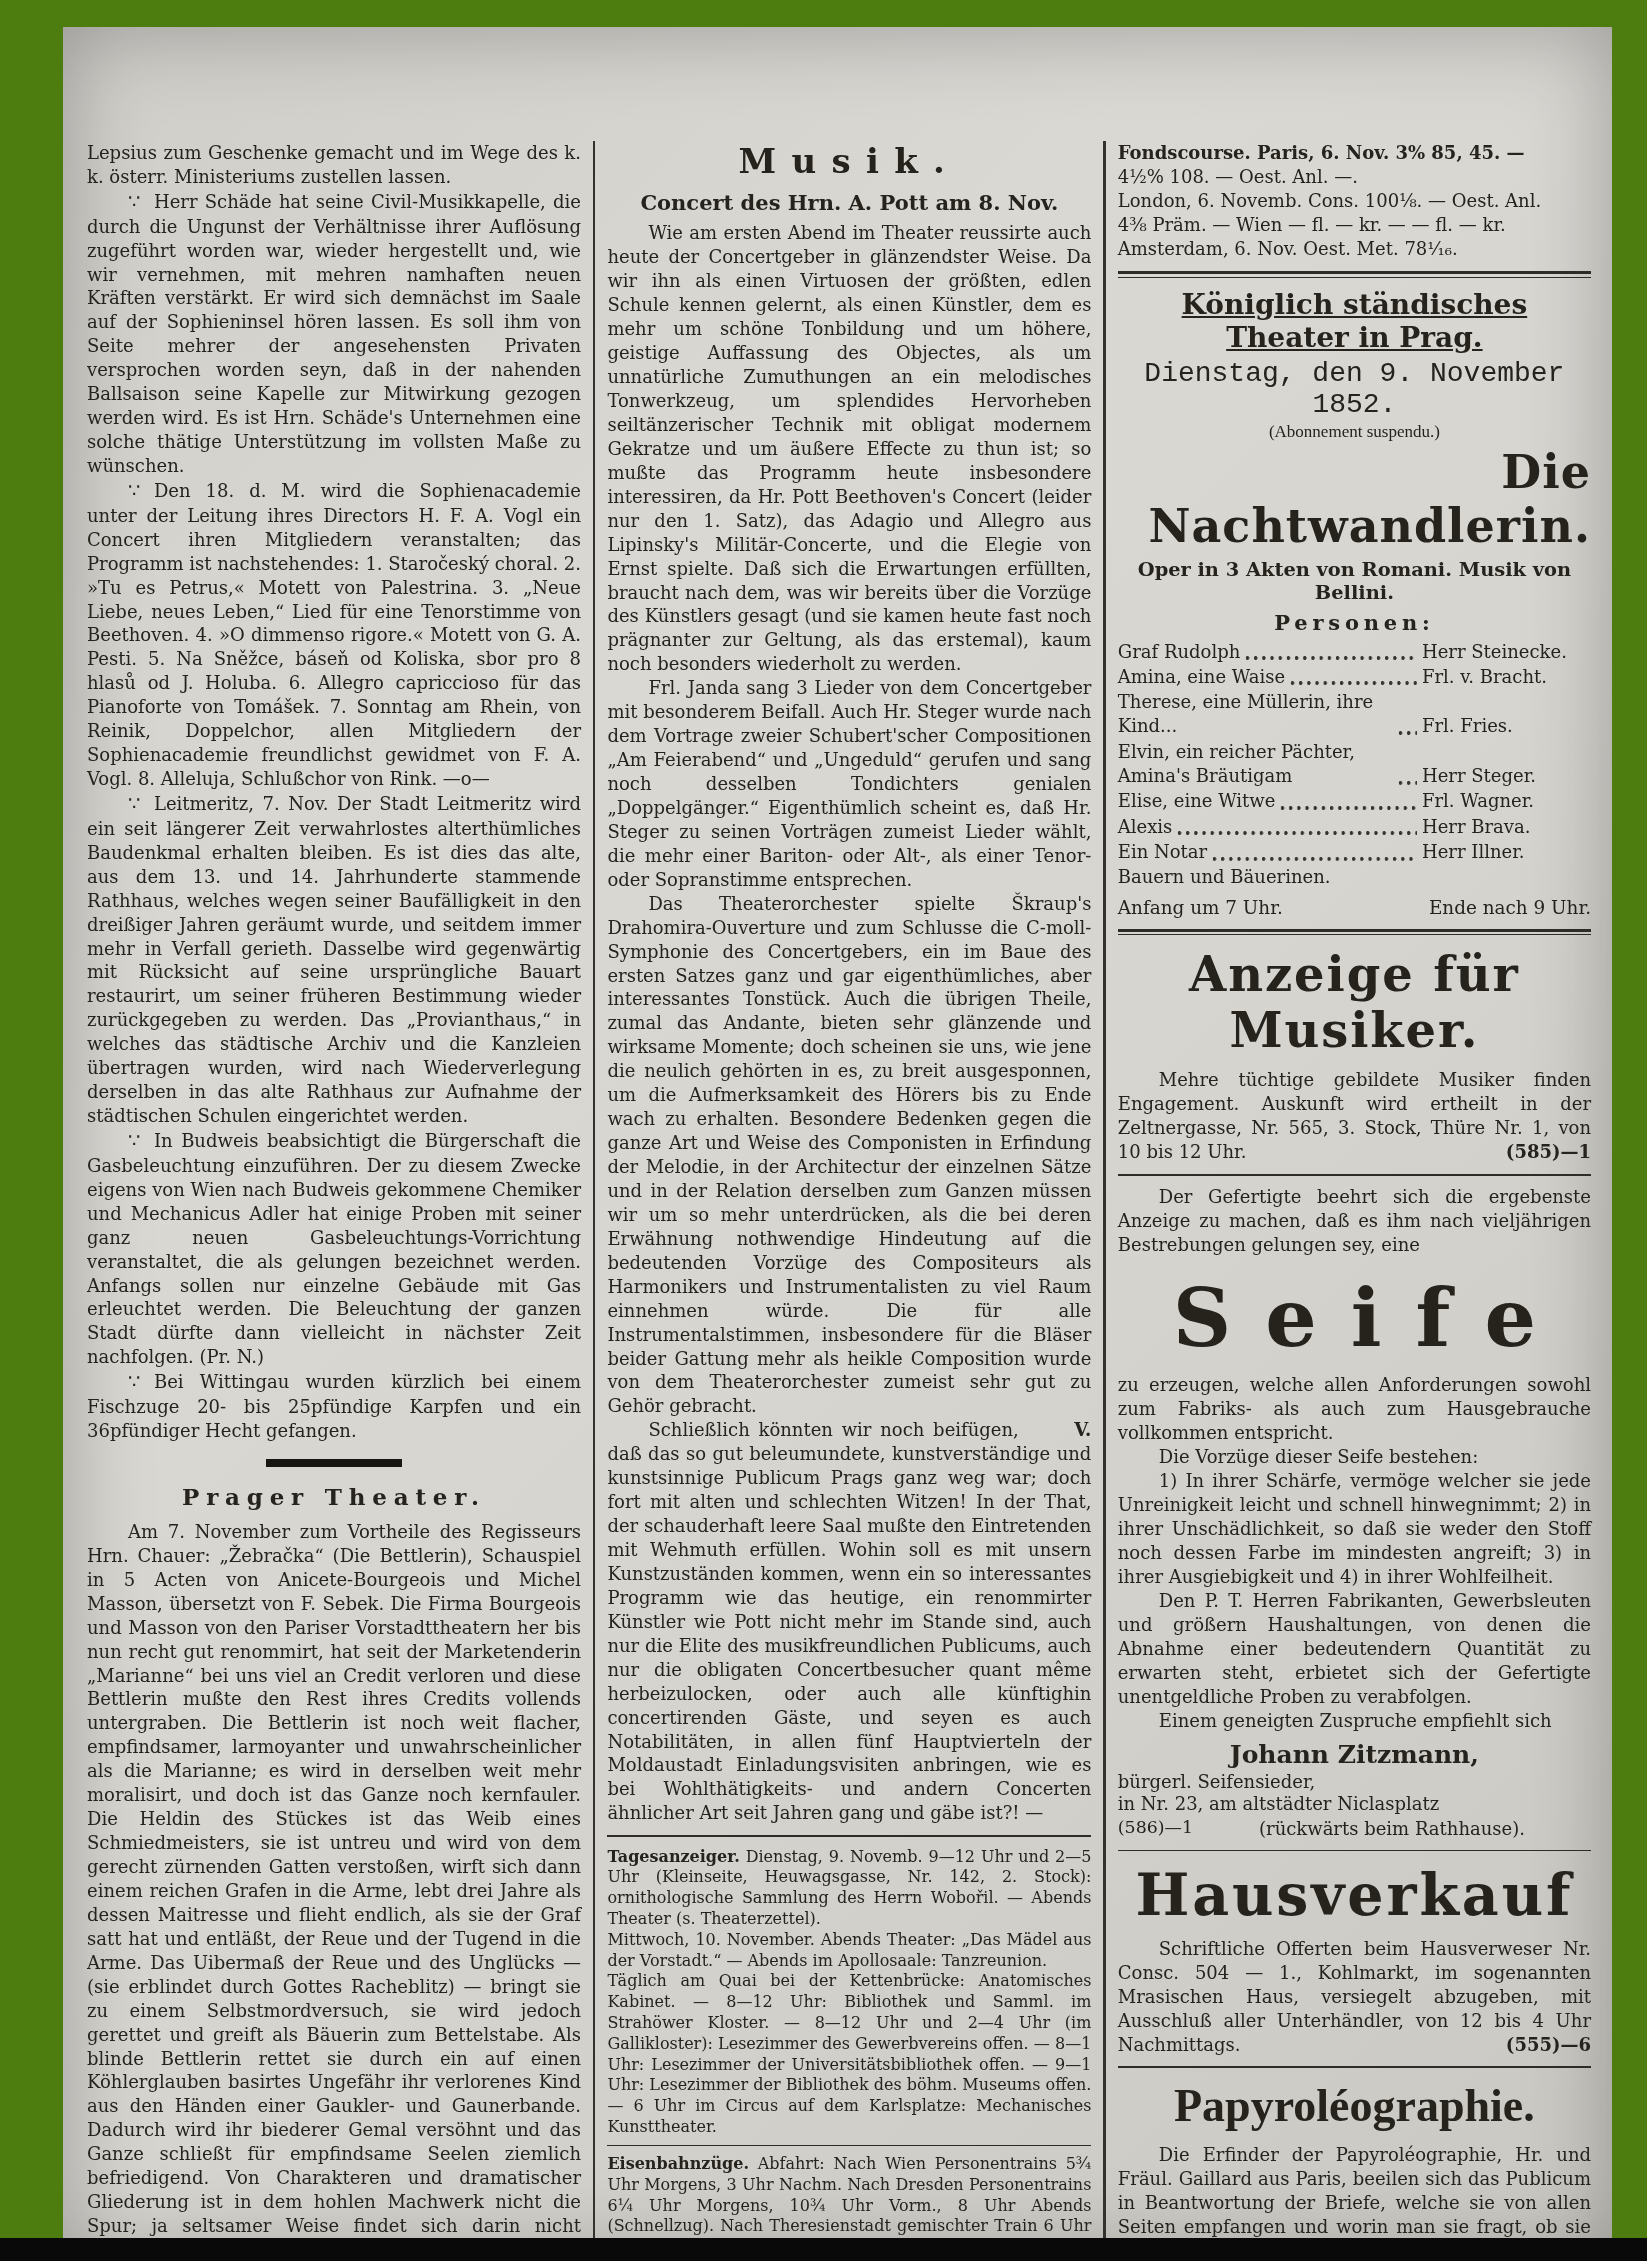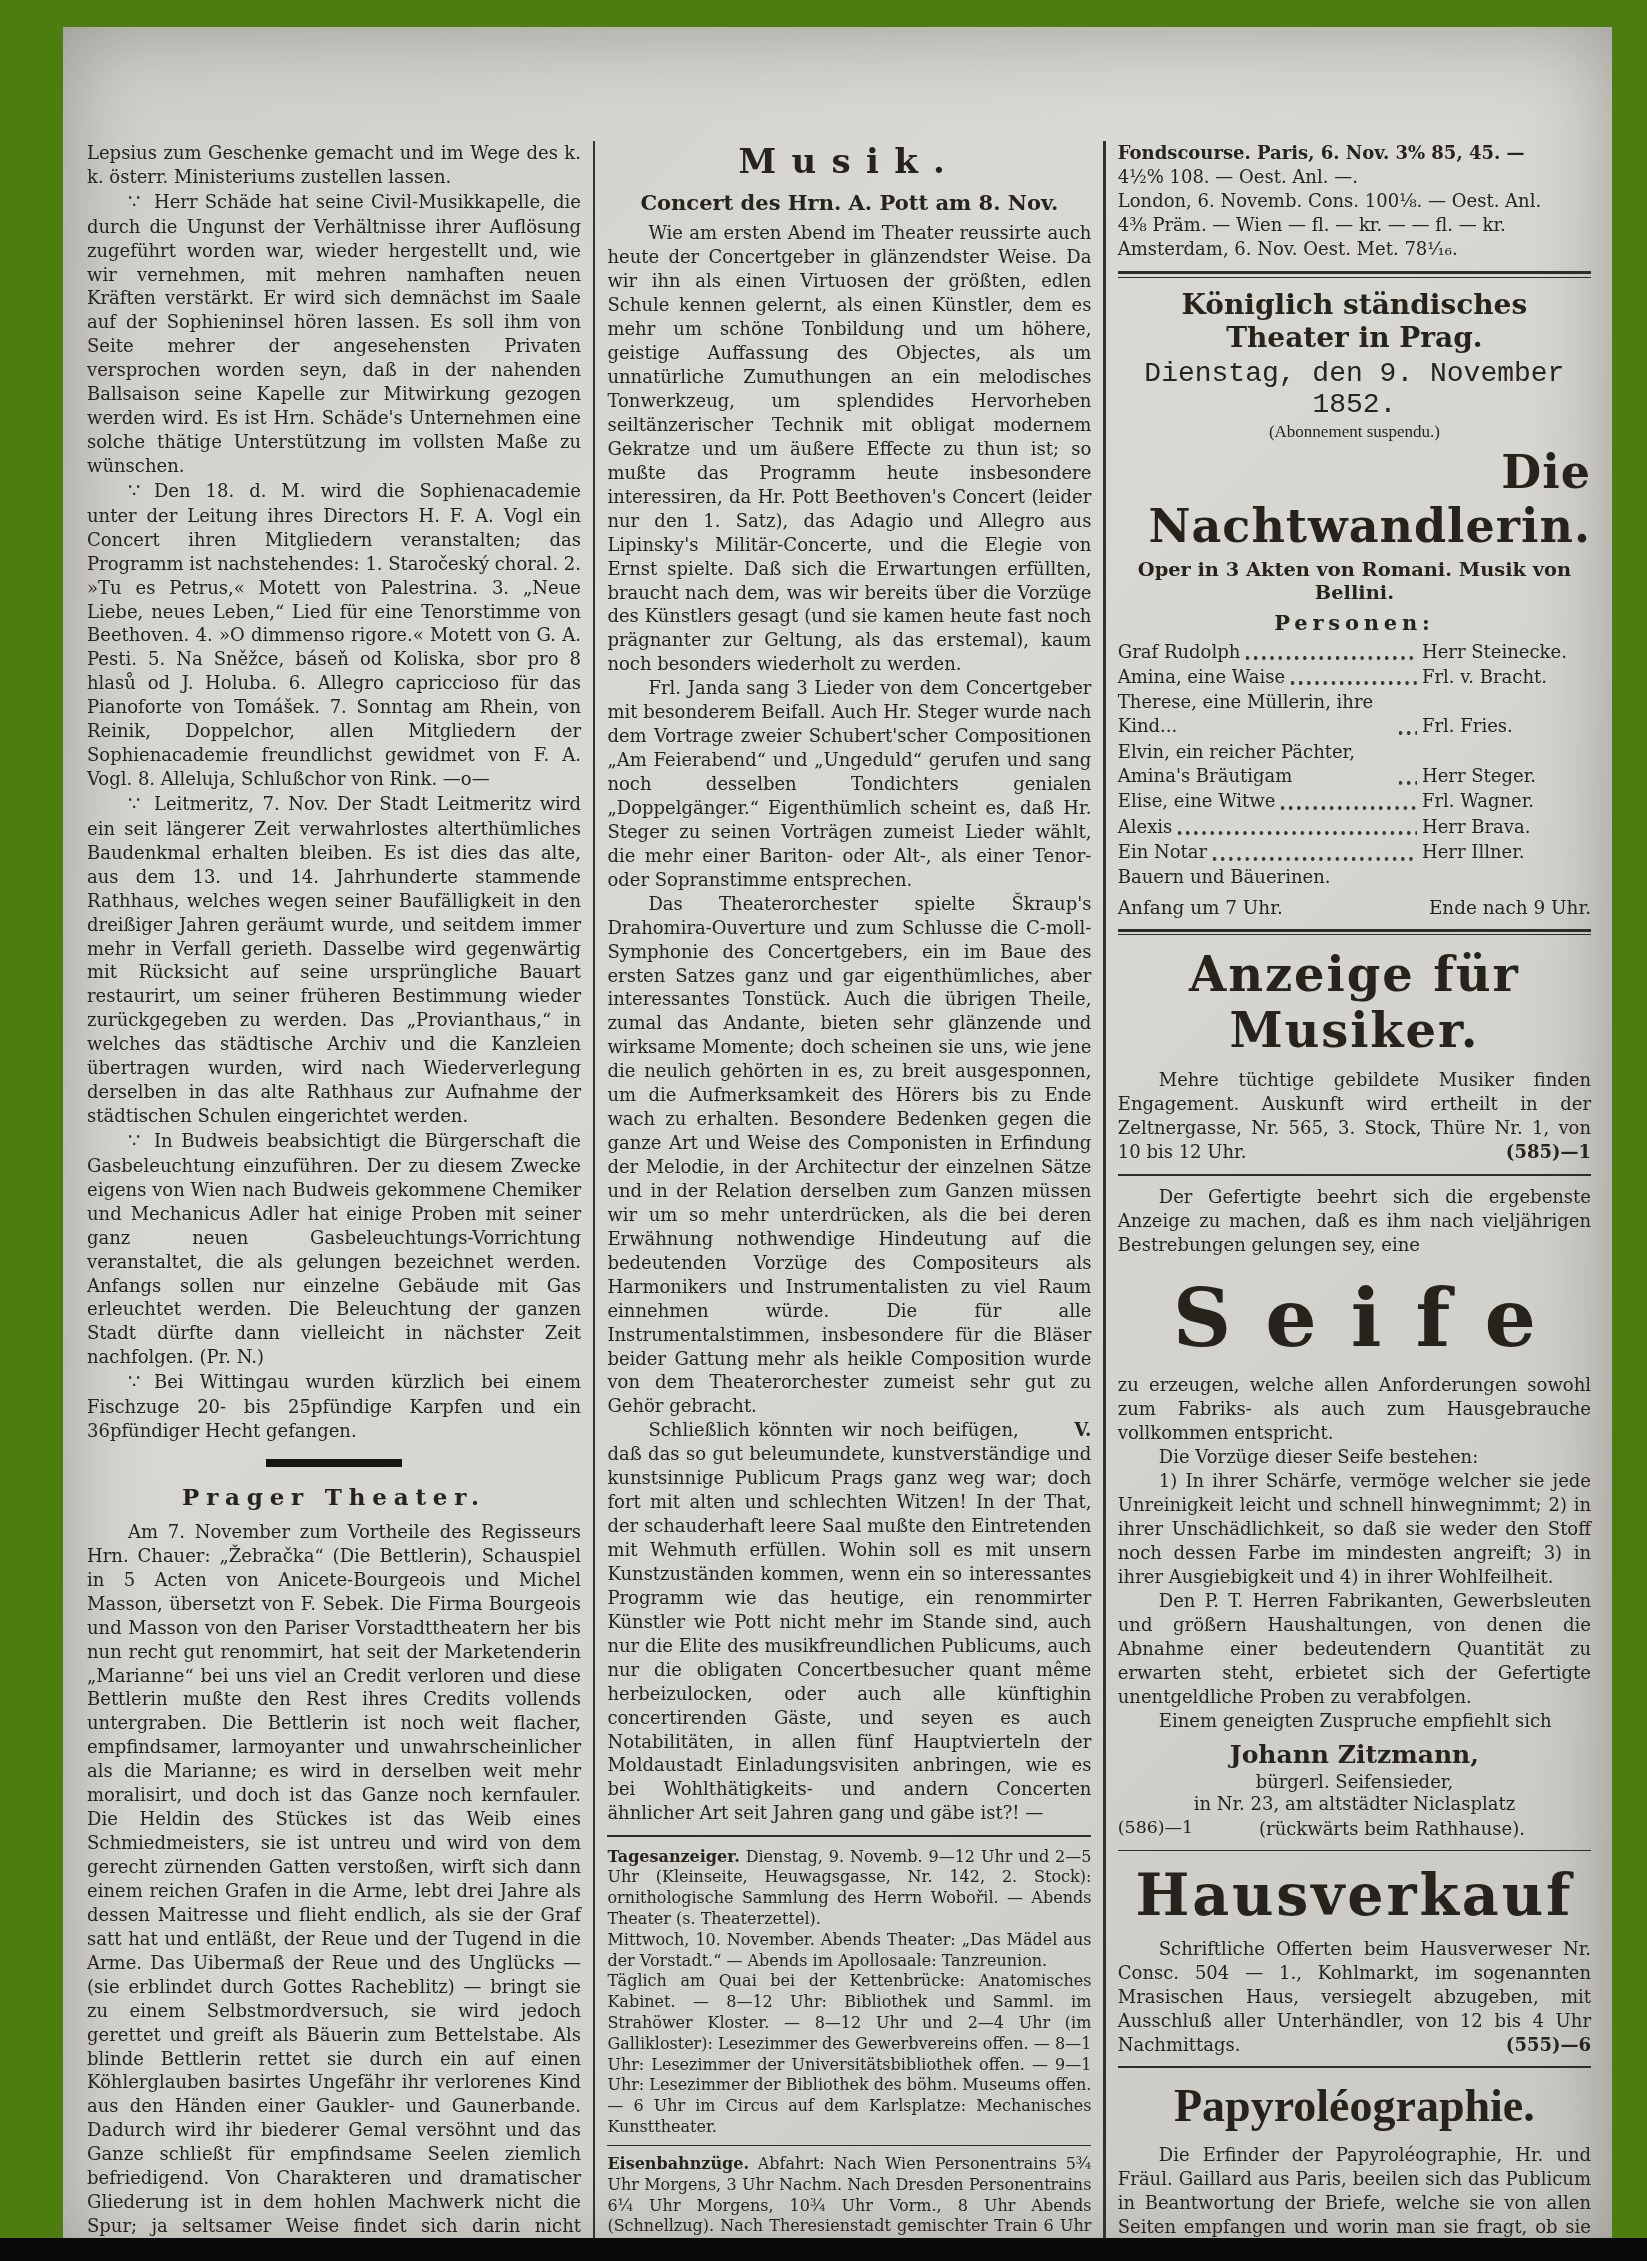--- a/index.html
+++ b/index.html
@@ -23,39 +23,39 @@
   .b{font-weight:bold;}
   h2.sec{font-size:23px;font-weight:bold;text-align:center;letter-spacing:6.8px;margin:12.6px 0 9.7px;}
   h2.musik{font-size:34px;letter-spacing:0.45em;margin:0 0 8.7px;}
   h3.conc{font-size:21px;font-weight:bold;text-align:center;margin:0 0 6.8px;}
   .rule{height:1.9px;background:#2e2c26;margin:9.7px 0;}
   .rule-thin{height:1px;background:#2e2c26;margin:7.7px 0;}
   .rule-dbl{border-top:3.4px solid #2e2c26;border-bottom:1px solid #2e2c26;height:2.4px;margin:10.7px 0;}
   .bar{width:136px;height:7.3px;background:#181612;margin:16.5px auto;}
   .byl{float:right;font-weight:bold;padding-left:14.5px;}
   
-  .th-head{font-size:28px;font-weight:bold;text-align:center;margin:4.8px 0 3.9px;}
+  .th-head{font-size:28px;font-weight:bold;text-align:center;margin:4.8px 0 3.9px;text-decoration:underline;}
   .th-date{font-size:28px;text-align:center;margin:1.9px 0;font-family:Liberation Mono, monospace;}
   .th-note{font-size:17px;text-align:center;margin:1px 0 2.9px;font-family:Liberation Serif, serif;}
   .th-title{font-size:46px;font-weight:bold;text-align:right;margin:2.9px 0 4.8px;letter-spacing:1px;}
   .th-sub{font-size:19.4px;font-weight:bold;text-align:center;margin:0 0 5.8px;}
   .th-pers{font-size:21px;font-weight:bold;text-align:center;letter-spacing:4.8px;margin:2.9px 0 4.8px;}
   .castrow{display:flex;align-items:flex-end;font-size:18px;line-height:1.35;margin:1px 0;}
   .role{flex:0 1 auto;}
   .dots{flex:1;min-width:19.4px;margin:0 4.8px 2.9px;height:5.8px;
         background-image:radial-gradient(circle at 2.4px 2.9px,#35332d 1.6px,transparent 2px);
         background-size:8.2px 5.8px;background-repeat:repeat-x;background-position:0 bottom;}
   .perf{flex:0 0 169px;}
   .timesrow{display:flex;justify-content:space-between;font-size:18.4px;margin:7.7px 0 2.9px;}
   .ad-head{font-size:48px;font-weight:bold;text-align:center;margin:8.7px 0 10.7px;letter-spacing:1.9px;}
   .seife-word{font-size:81px;font-weight:bold;text-align:center;letter-spacing:0.42em;margin:12.6px 0 8.7px;text-indent:0.42em;}
   .haus-head{font-size:57px;font-weight:bold;text-align:center;margin:9.7px 0 8.7px;letter-spacing:2.9px;}
   .papy-head{font-family:"Liberation Serif",serif;font-size:46px;font-weight:bold;text-align:center;margin:10.7px 0 11.6px;}
   .sig-name{font-size:25px;font-weight:bold;text-align:center;margin:7.7px 0 1.9px;}
-  .sig-line{font-size:18px;text-align:center;margin:1px 0;}
+  .sig-line{font-size:18px;margin:1px 0;}
   .refrow{display:flex;justify-content:space-between;font-size:17.4px;margin:2.9px 0 1px;}
 </style>
 </head>
 <body>
 
 <div id="scan">
   <div id="paper">
     <div id="cols">
 
       <div class="col" id="col-left">

